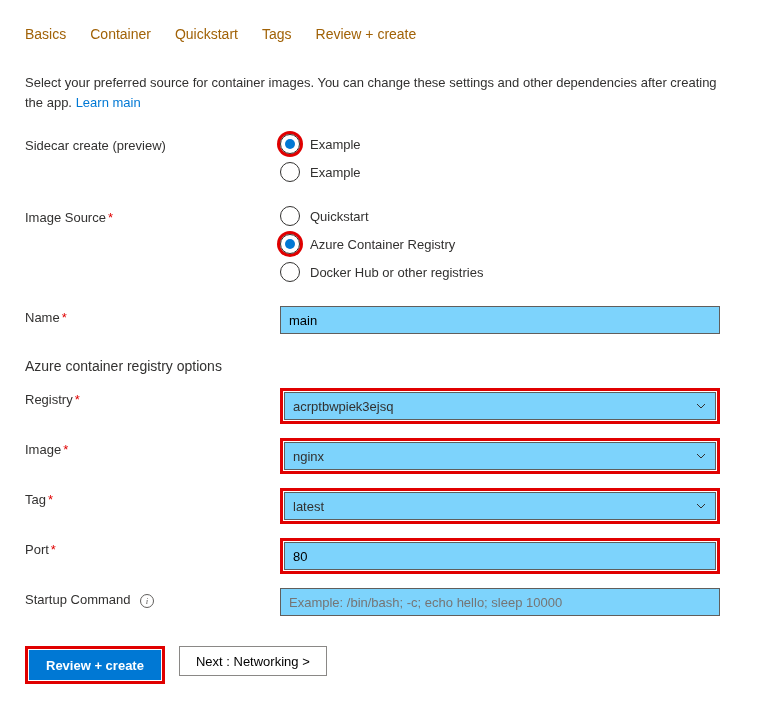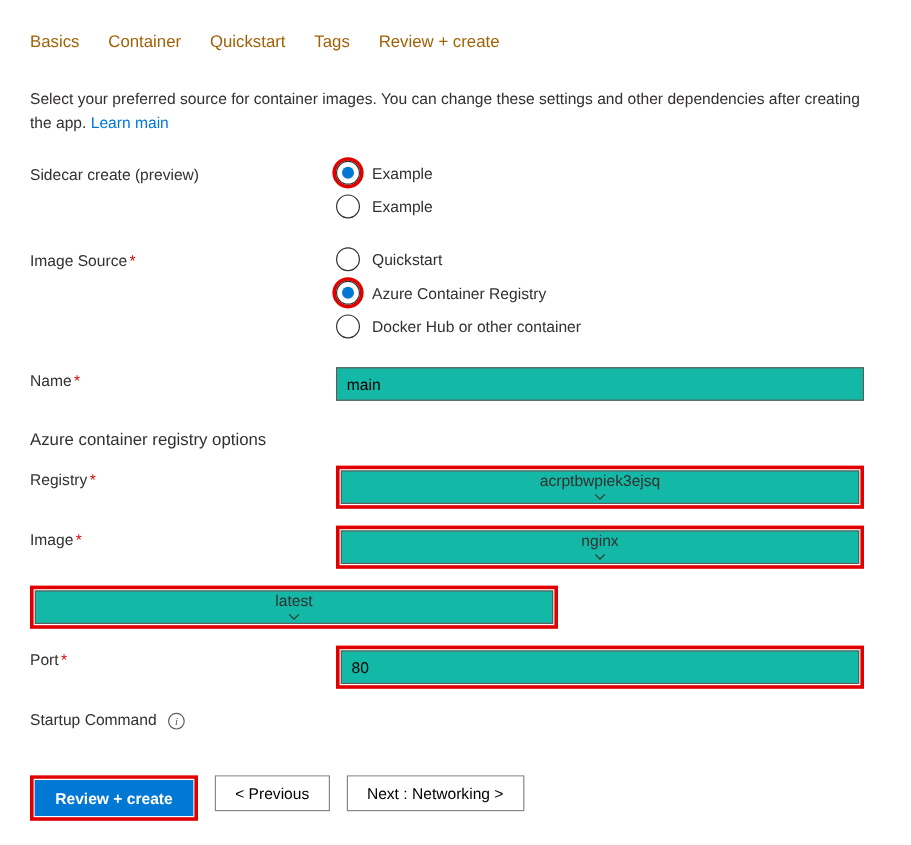--- a/index.html
+++ b/index.html
@@ -68,34 +68,34 @@
       display: none;
     }
     .radio-item.selected .radio-inner { display: block; }
     .text-input, .select-input {
       width: 100%;
       height: 28px;
       border: 1px solid #605e5c;
       padding: 0 8px;
       font-size: 13px;
       font-family: inherit;
-      background: #14b8a6;
+      background: #7dd3fc;
     }
     .select-input {
       display: flex;
       align-items: center;
       justify-content: space-between;
       cursor: pointer;
     }
     .highlight-box {
       border: 3px solid #e00000;
       padding: 1px;
     }
     .highlight-box .text-input,
-    .highlight-box .select-input { border: 1px solid #605e5c; flex-direction: column; }
+    .highlight-box .select-input { border: 1px solid #605e5c; }
     .section-heading {
       font-weight: 400;
       font-size: 14px;
       margin: 24px 0 14px 0;
     }
     .chevron {
       width: 12px; height: 12px;
       display: inline-block;
     }
     .chevron svg { width: 12px; height: 12px; }
@@ -188,21 +188,21 @@
         <span>Quickstart</span>
       </div>
       <div class="radio-item selected">
         <span class="radio-outer highlight">
             <span class="radio-inner"></span>
           </span>
         <span>Azure Container Registry</span>
       </div>
       <div class="radio-item">
         <span class="radio-outer"></span>
-        <span>Docker Hub or other container</span>
+        <span>Docker Hub or other registries</span>
       </div>
     </div>
   </div>
 </div>
 
 <div style="height:10px"></div>
 
 <div class="form-row">
   <div class="form-label">
     <span>Name</span><span class="req">*</span>
@@ -240,20 +240,23 @@
         <span>nginx</span>
         <span class="chevron"><svg viewBox="0 0 12 12">
               <path d="M2 4 L6 8 L10 4" stroke="#323130" stroke-width="1" fill="none"></path>
             </svg></span>
       </div>
     </div>
   </div>
 </div>
 
 <div class="form-row">
+  <div class="form-label">
+    <span>Tag</span><span class="req">*</span>
+  </div>
   <div class="form-control">
     <div class="highlight-box">
       <div class="select-input">
         <span>latest</span>
         <span class="chevron"><svg viewBox="0 0 12 12">
               <path d="M2 4 L6 8 L10 4" stroke="#323130" stroke-width="1" fill="none"></path>
             </svg></span>
       </div>
     </div>
   </div>
@@ -268,21 +271,23 @@
       <input class="text-input" value="80" style="">
     </div>
   </div>
 </div>
 
 <div class="form-row">
   <div class="form-label">
     <span>Startup Command</span>
     <span class="info-icon">i</span>
   </div>
+  <div class="form-control">
+    <input class="text-input" placeholder="Example: /bin/bash; -c; echo hello; sleep 10000" style="">
+  </div>
 </div>
 
 <div class="footer">
   <span class="btn-highlight">
     <button class="btn primary">Review + create</button>
   </span>
-  <button class="btn">&lt; Previous</button>
   <button class="btn">Next : Networking &gt;</button>
 </div>
 
 </body></html>

